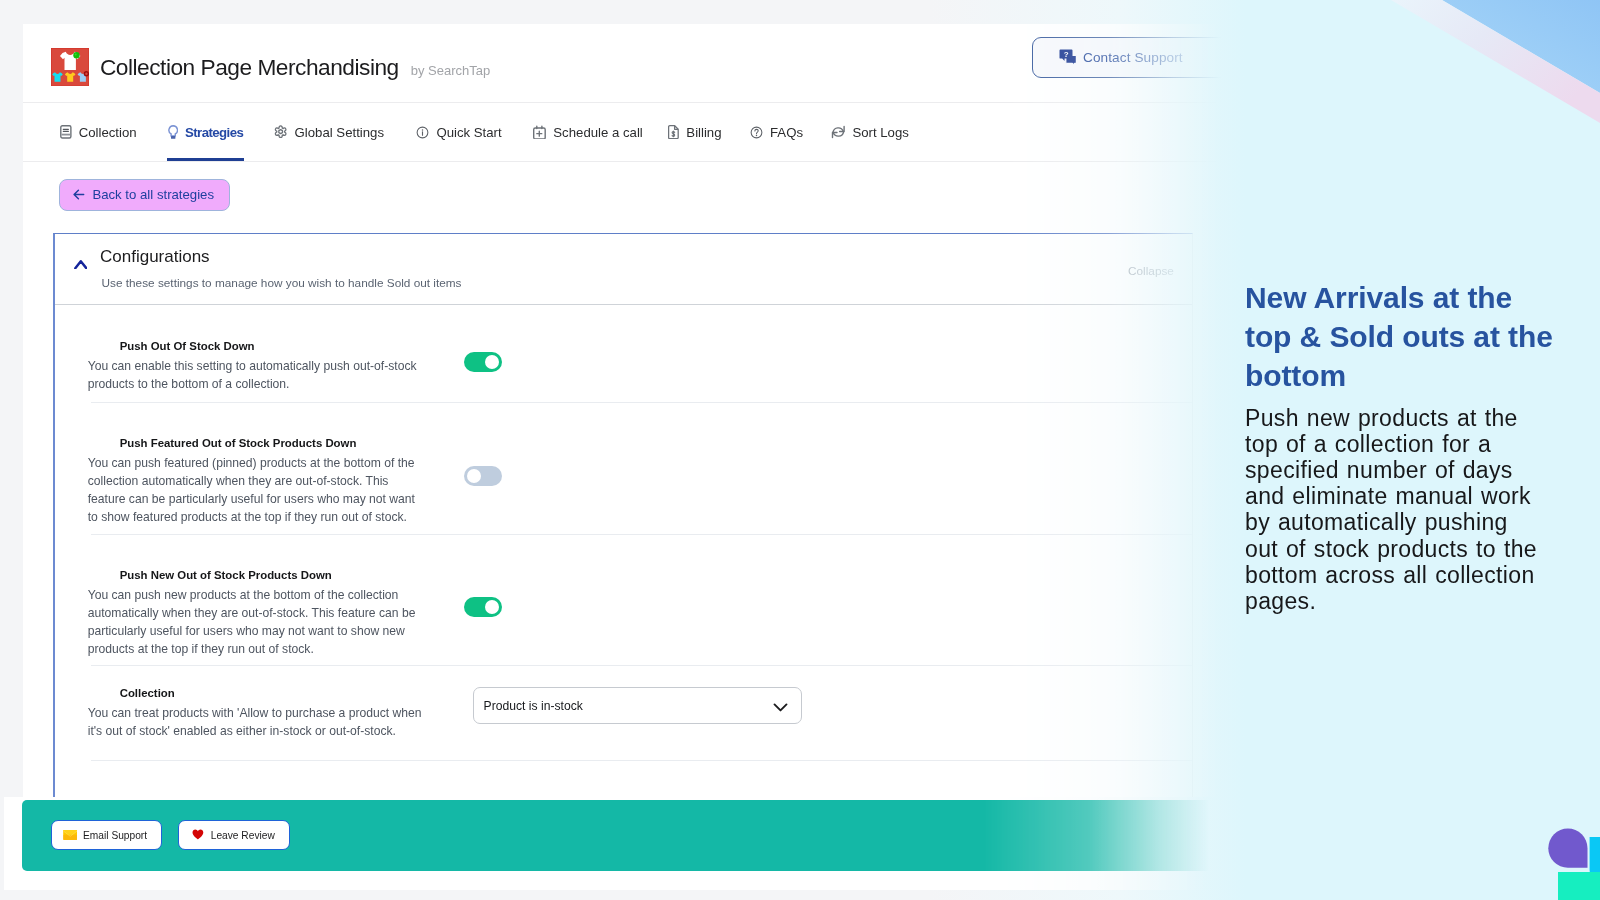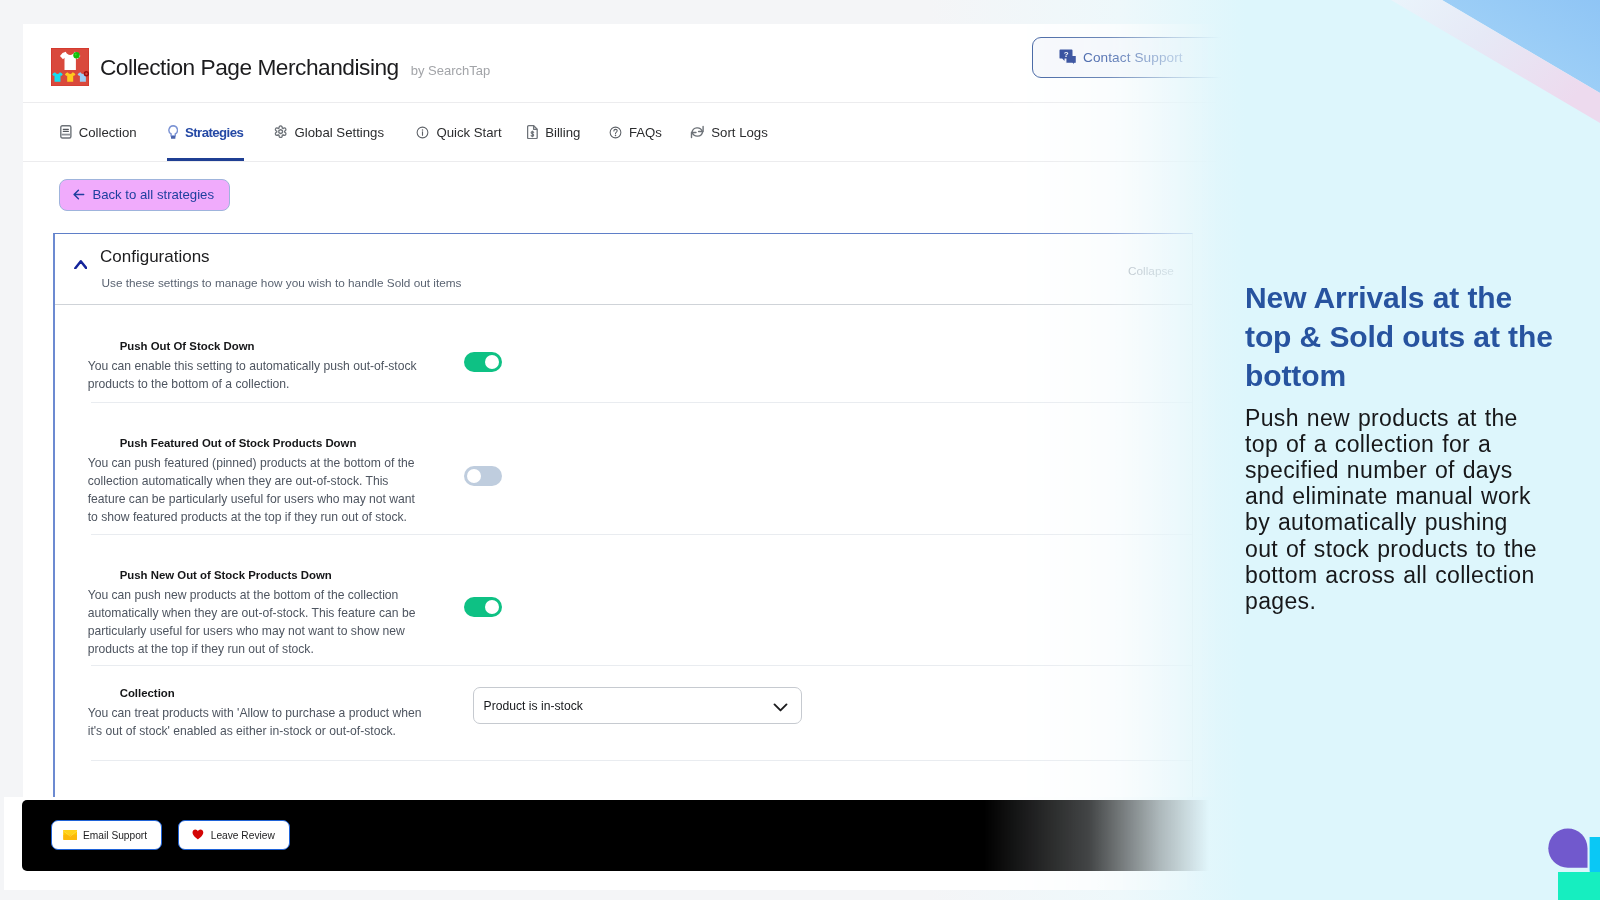--- a/index.html
+++ b/index.html
@@ -82,21 +82,21 @@
   
   .sel{width:329.4px;height:37px;border:1px solid #c6cad0;border-radius:7px;background:#fff;
     display:flex;align-items:center;padding:0 10px;box-sizing:border-box;position:relative;}
   .sel span{font-size:12.15px;color:#16181b;letter-spacing:0;}
   .sel .cv{position:absolute;right:13px;top:13px;}
 
   
   .footer{position:absolute;left:4px;top:797px;width:1216px;height:93px;background:#fff;
     -webkit-mask-image:linear-gradient(90deg,#000 0px,#000 980px,rgba(0,0,0,.72) 1085px,rgba(0,0,0,.26) 1155px,rgba(0,0,0,0) 1205px);
     mask-image:linear-gradient(90deg,#000 0px,#000 980px,rgba(0,0,0,.72) 1085px,rgba(0,0,0,.26) 1155px,rgba(0,0,0,0) 1205px);}
-  .footer-inner{position:absolute;left:18px;top:3px;width:1198px;height:71px;background:#000000;
+  .footer-inner{position:absolute;left:18px;top:3px;width:1198px;height:71px;background:#14b8a6;
     border-radius:5px;}
   .fbtn{position:absolute;height:30px;border:1.7px solid #1f63d8;border-radius:7px;background:#fff;
     display:flex;align-items:center;box-sizing:border-box;}
   .fbtn svg{flex:none;display:block;}
   .fbtn span{font-size:10.2px;color:#1c1c1e;white-space:nowrap;letter-spacing:0;}
   #fbtn-email{left:28.6px;top:20px;width:111.4px;}
   #fbtn-email svg{margin-left:11.1px;}
   #fbtn-email span{margin-left:5.9px;}
   #fbtn-review{left:156.2px;top:20px;width:112.1px;}
   #fbtn-review svg{margin-left:13.3px;}
@@ -212,20 +212,30 @@
         <div class="tab" style="margin-left: 32.4px;">
           <span>
             <svg width="13" height="13" viewBox="0 0 15 15">
               <circle cx="7.5" cy="7.5" r="6.2" fill="none" stroke="#5c6066" stroke-width="1.2"></circle>
               <path d="M7.5 6.7 V10.6" stroke="#5c6066" stroke-width="1.3" stroke-linecap="round"></path>
               <circle cx="7.5" cy="4.5" r="0.85" fill="#5c6066"></circle>
             </svg>
           </span>
           <span>Quick Start</span>
         </div>
+        <div class="tab" style="margin-left: 31.8px;">
+          <span>
+            <svg width="12.9" height="14.6" viewBox="0 0 12.9 14.6">
+              <rect x="0.7" y="3.0" width="11.5" height="11.0" rx="1.6" fill="none" stroke="#6d7278" stroke-width="1.4"></rect>
+              <path d="M3.8 1.2 V3.6 M8.9 1.2 V3.6" stroke="#6d7278" stroke-width="1.4" stroke-linecap="round"></path>
+              <path d="M6.3 6.2 V11.2 M3.8 8.7 H8.8" stroke="#6d7278" stroke-width="1.35" stroke-linecap="round"></path>
+            </svg>
+          </span>
+          <span>Schedule a call</span>
+        </div>
         <div class="tab" style="margin-left: 25.7px;">
           <span>
             <svg width="10.9" height="14.3" viewBox="0 0 10.9 14.3">
               <path d="M1.8 0.7 H6.7 L10.2 4.2 V12.5 A1.2 1.2 0 0 1 9.0 13.7 H1.8 A1.2 1.2 0 0 1 0.6 12.5 V1.9 A1.2 1.2 0 0 1 1.8 0.7 Z" fill="none" stroke="#6d7278" stroke-width="1.3" stroke-linejoin="round"></path>
               <path d="M6.6 0.8 V4.3 H10.1" fill="none" stroke="#6d7278" stroke-width="1.25" stroke-linejoin="round"></path>
               <path d="M5.4 6.0 V11.8" stroke="#6d7278" stroke-width="1.1" stroke-linecap="round"></path>
               <path d="M6.7 7.6 C6.7 6.9 6.2 6.5 5.4 6.5 C4.6 6.5 4.1 7.0 4.1 7.6 C4.1 9.1 6.7 8.6 6.7 10.2 C6.7 10.9 6.2 11.3 5.4 11.3 C4.6 11.3 4.1 11.0 4.1 10.3" fill="none" stroke="#6d7278" stroke-width="1.1" stroke-linecap="round"></path>
             </svg>
           </span>
           <span>Billing</span>

